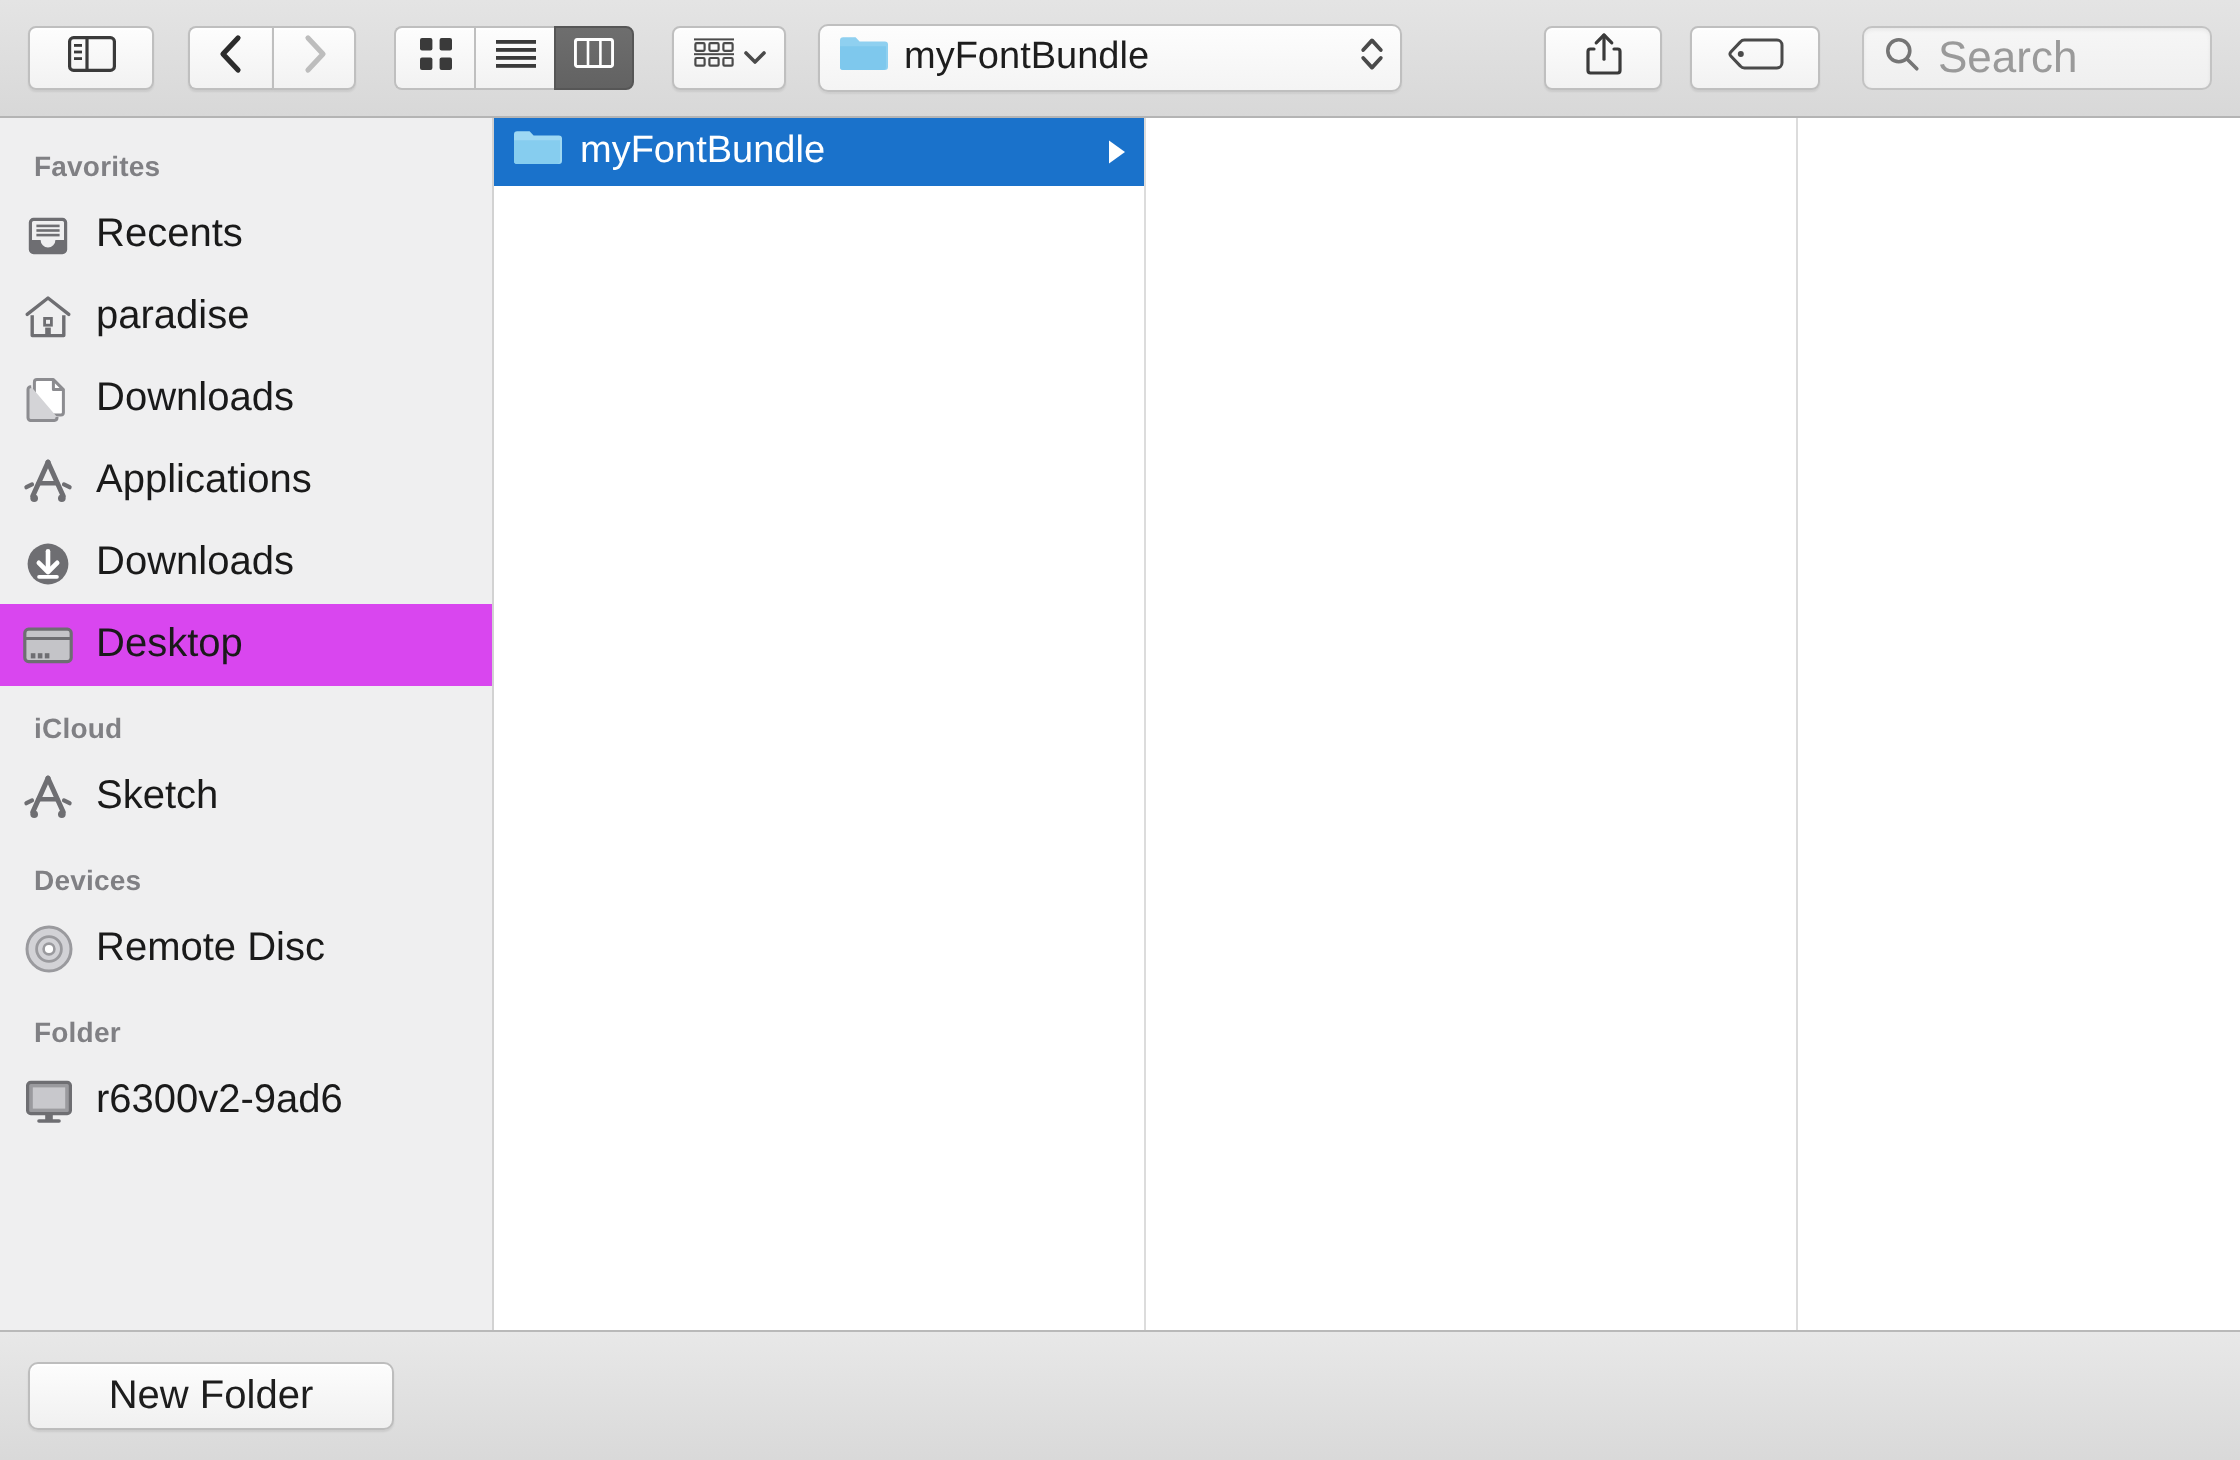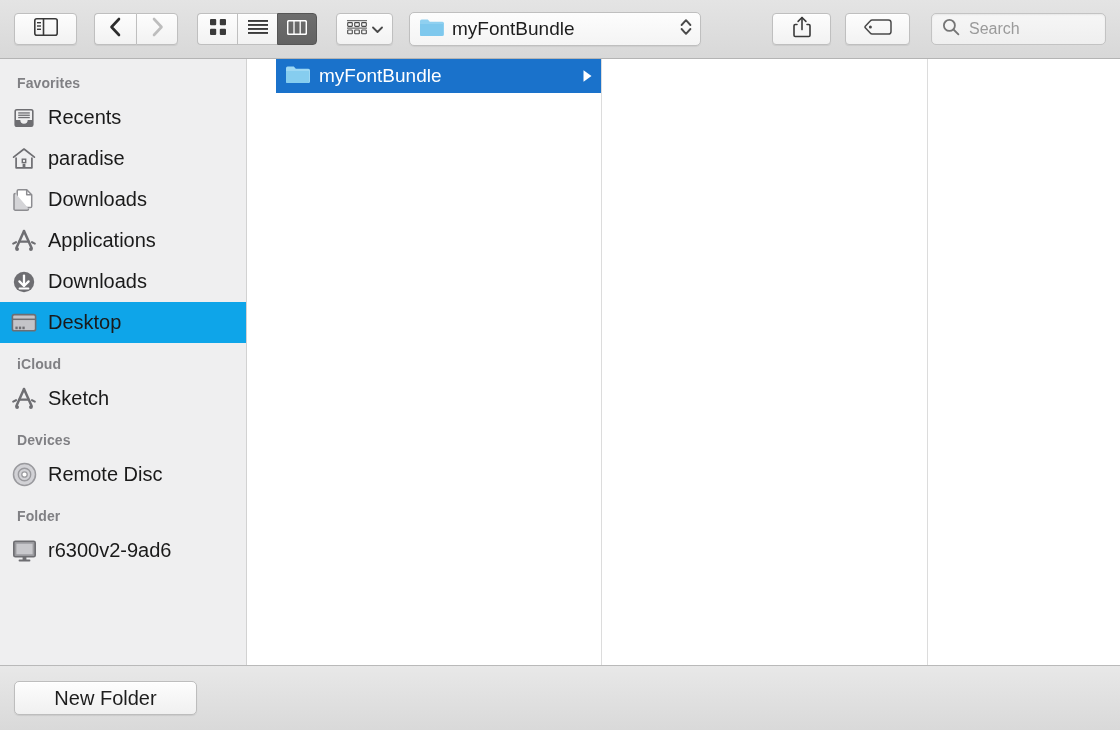--- a/index.html
+++ b/index.html
@@ -76,44 +76,44 @@
   .tag-btn { width: 65px; margin-right: 21px; }
 
   .searchfield {
     flex: 0 0 175px; height: 32px;
     background: linear-gradient(to bottom, #f6f6f6 0%, #efefef 100%);
     border: 1px solid #c3c3c3; border-radius: 5px;
     display: flex; align-items: center; padding: 0 10px;
     box-shadow: 0 1px 2px rgba(0,0,0,0.06) inset;
     cursor: text;
   }
-  .searchfield .ph { font-size: 16px; color: #9a9a9a; margin-left: 9px; }
+  .searchfield .ph { font-size: 22px; color: #9a9a9a; margin-left: 9px; }
 
   
-  .body { flex: 1 1 auto; display: flex; min-height: 0; background: #fff; gap: 29px; }
+  .body { flex: 1 1 auto; display: flex; min-height: 0; background: #fff; }
 
   
   .sidebar {
     flex: 0 0 247px; background: #efeff0;
     border-right: 1px solid #d2d2d2;
     padding-top: 11px; overflow: hidden;
   }
   .sb-header {
     font-size: 14px; font-weight: bold; color: #808084;
     padding: 0 0 0 17px; height: 27px; line-height: 27px;
     letter-spacing: 0.1px;
   }
   .sb-group { margin-bottom: 8px; }
   .sb-item {
     height: 41px; display: flex; align-items: center;
     padding-left: 9px; cursor: default;
   }
   .sb-item .ic { width: 30px; flex: 0 0 30px; display: flex; align-items: center; justify-content: center; }
   .sb-item .lbl { font-size: 20px; color: #1a1a1a; margin-left: 9px; white-space: nowrap; }
-  .sb-item.selected { background: #0ea5e9; }
+  .sb-item.selected { background: #d946ef; }
 
   
   .columns { flex: 1 1 auto; display: flex; min-width: 0; background: #fff; }
   .col { height: 100%; border-right: 1px solid #dcdcdc; overflow: hidden; background: #fff; }
   .col-1 { flex: 0 0 326px; }
   .col-2 { flex: 0 0 326px; }
   .col-3 { flex: 1 1 auto; border-right: none; }
   .col-row {
     height: 34px; display: flex; align-items: center;
     padding: 0 8px 0 9px; cursor: default;

